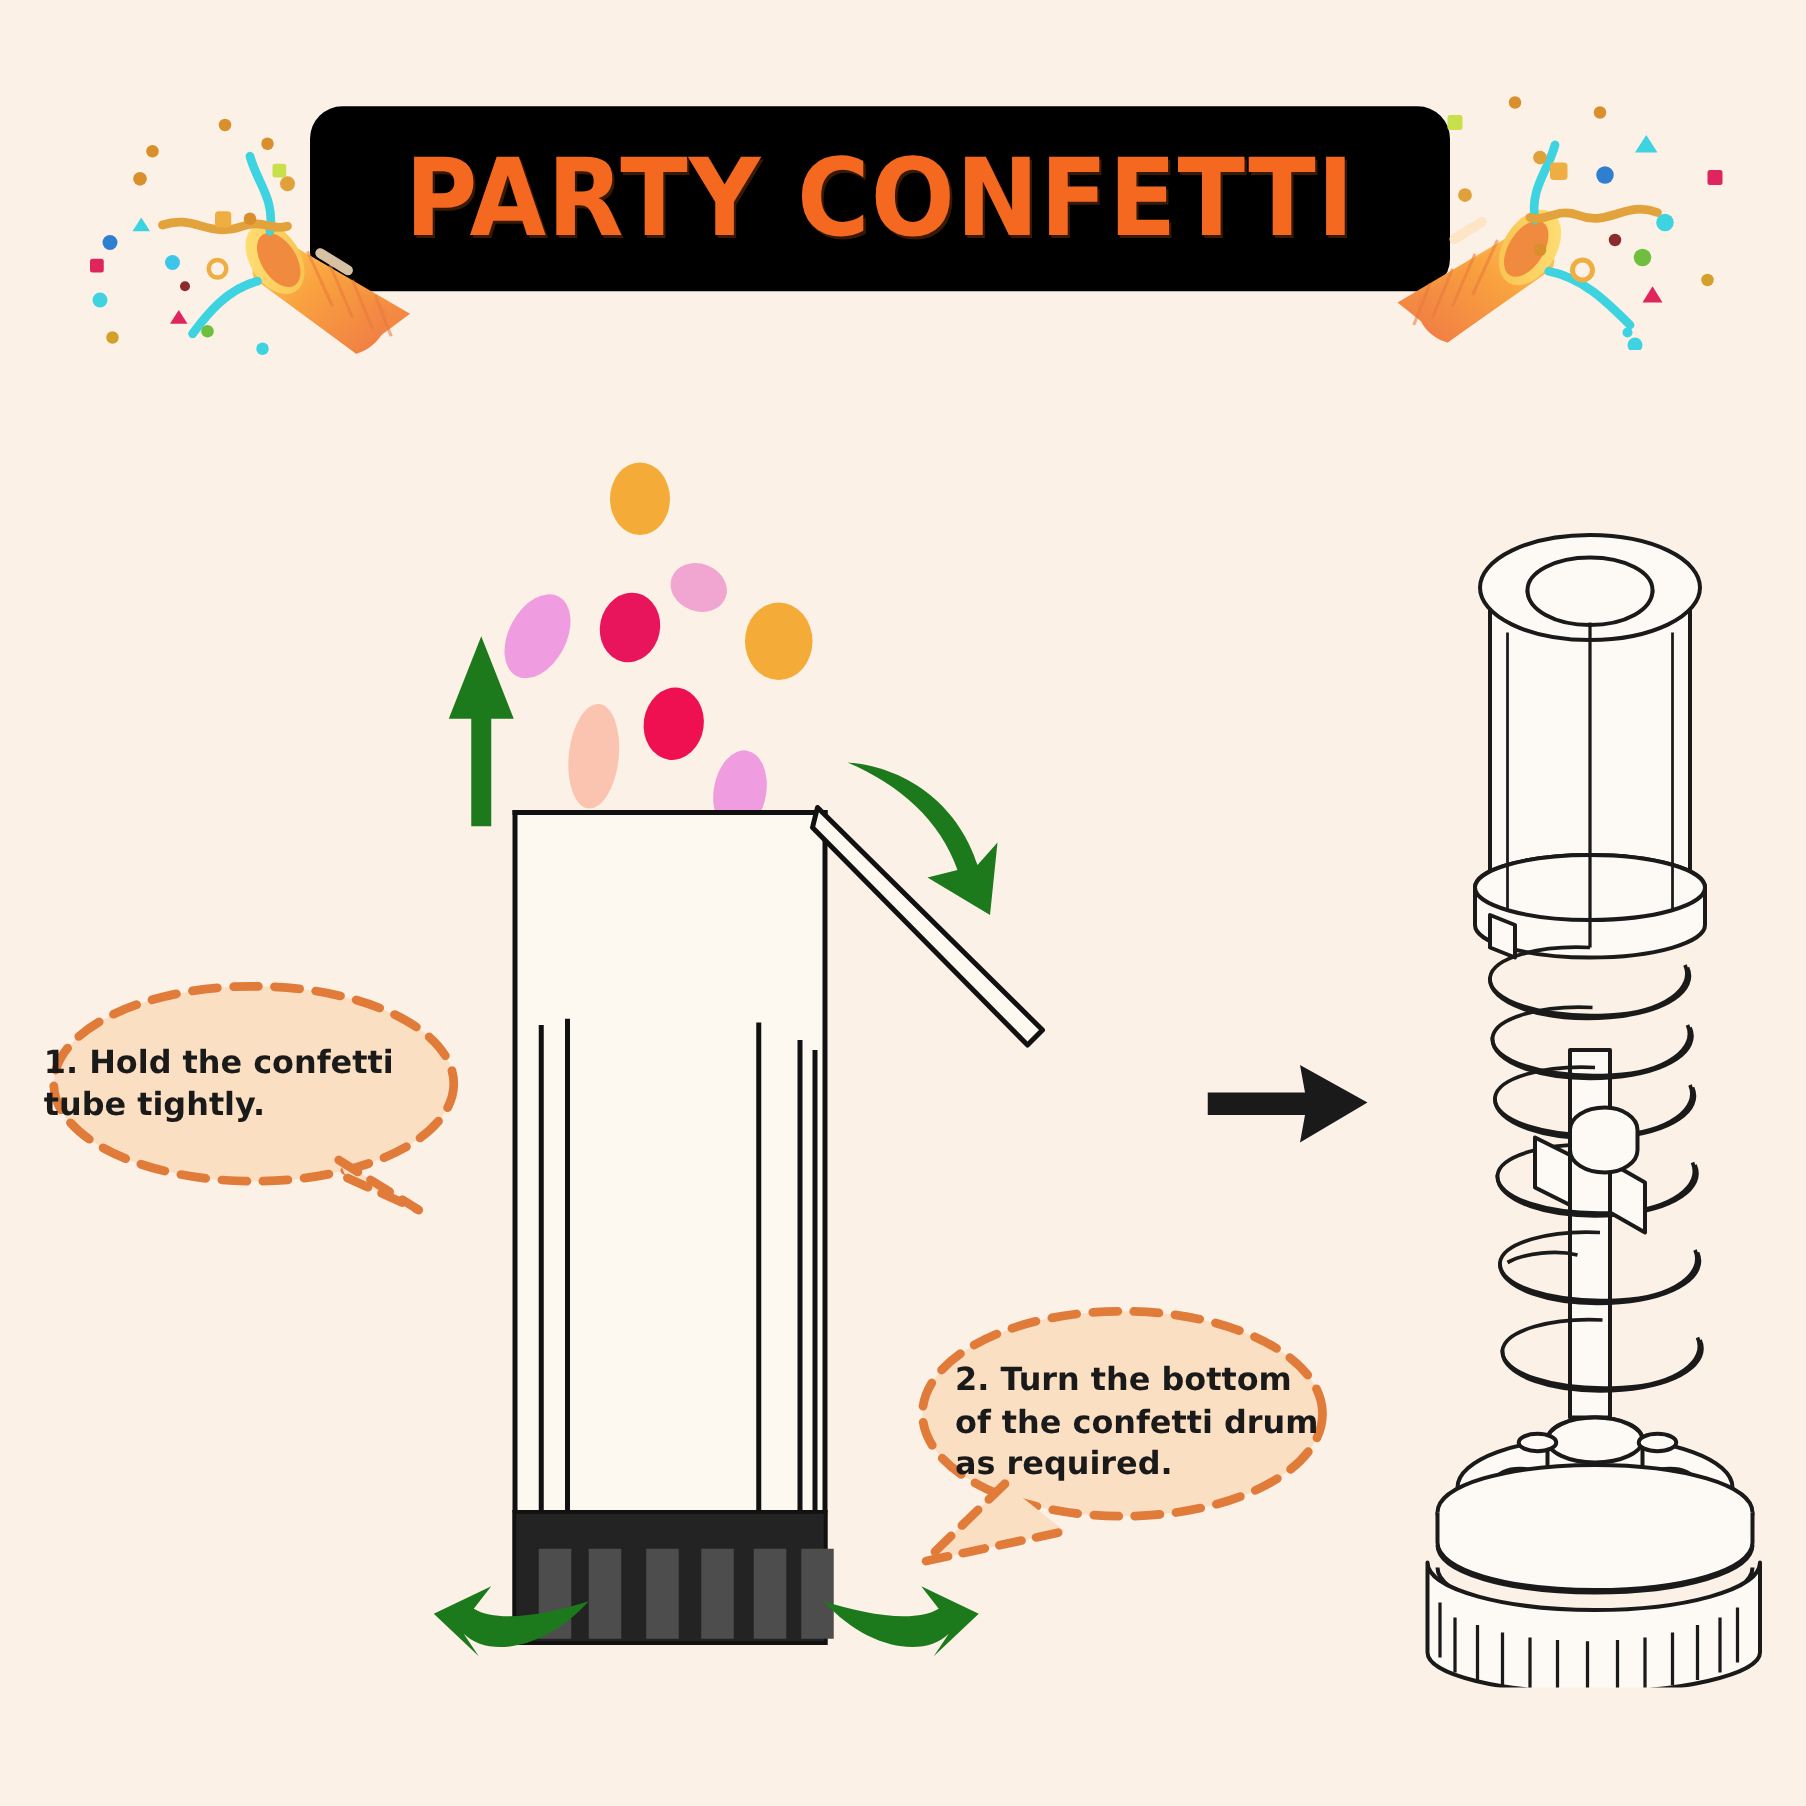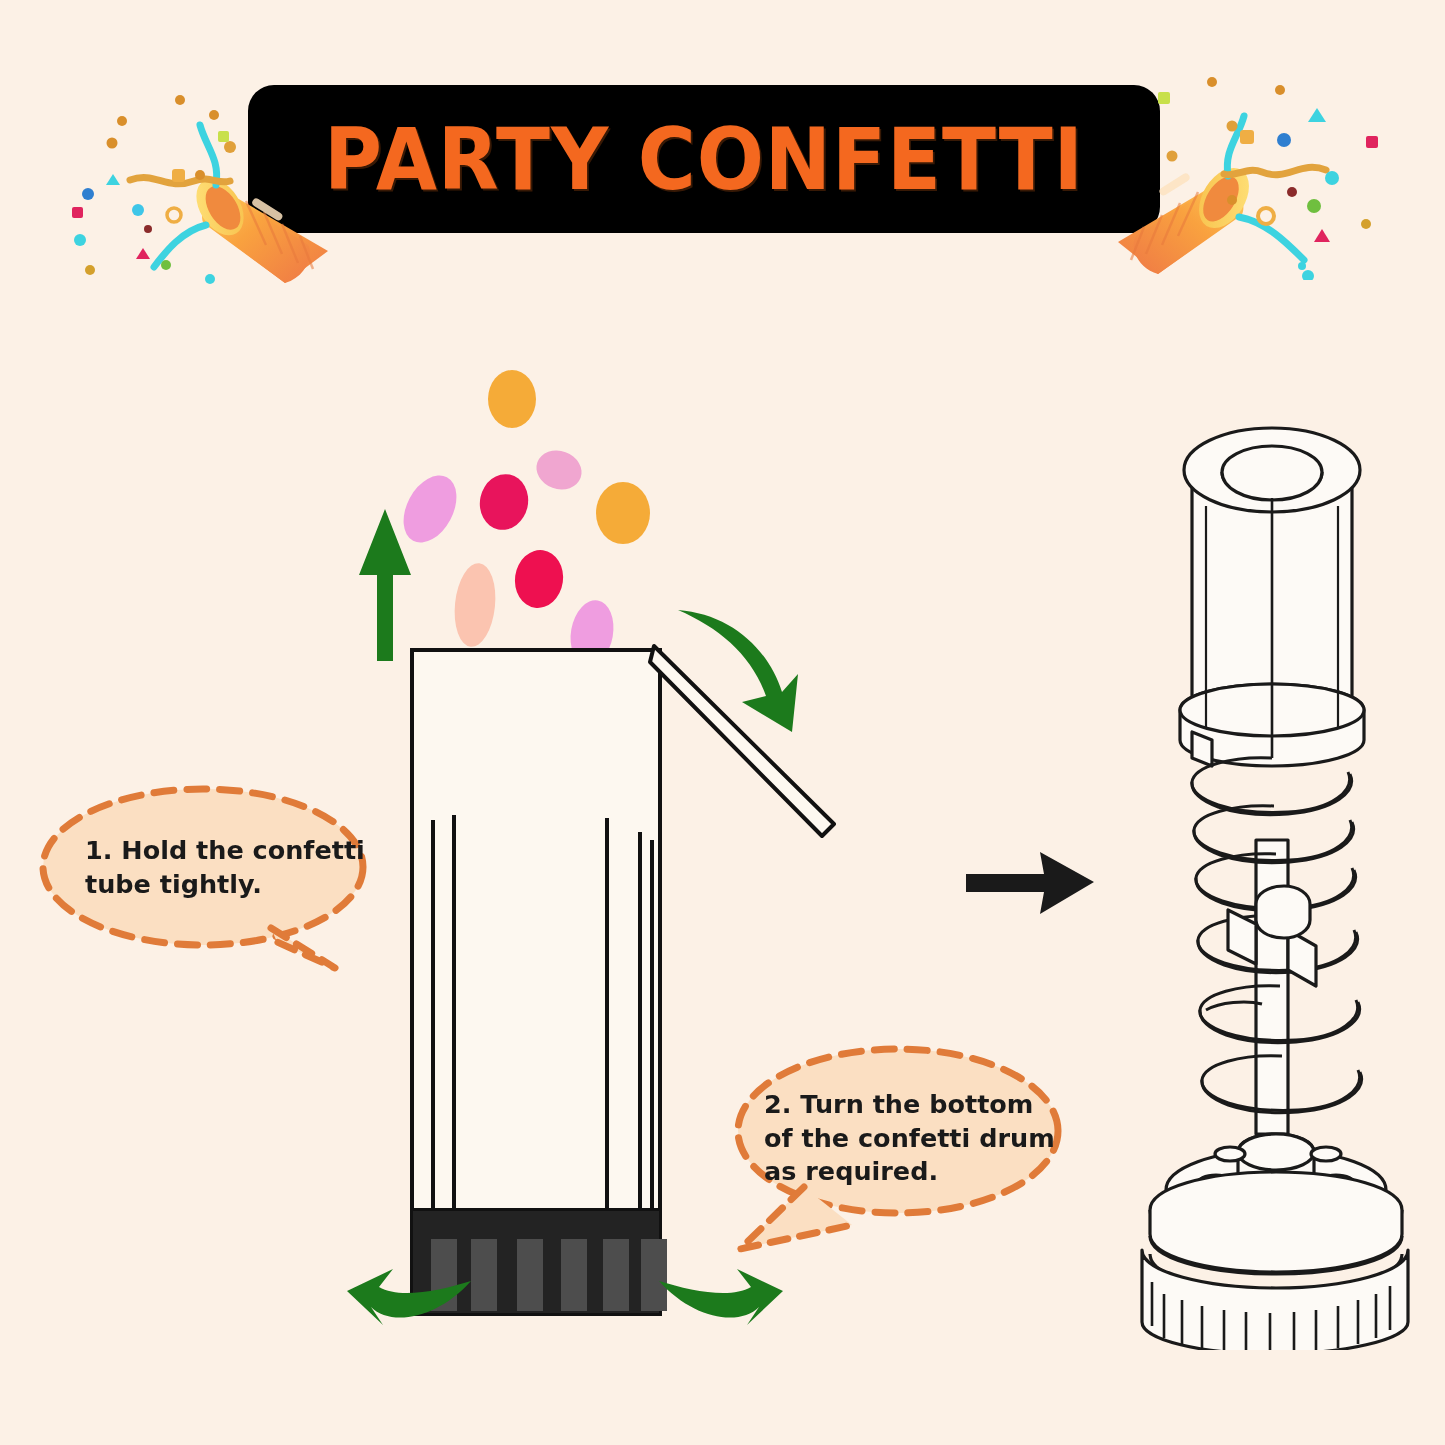--- a/index.html
+++ b/index.html
@@ -60,21 +60,21 @@
     position:absolute;z-index:5;
     display:flex;align-items:center;
   }
   .bubble-text{
     position:relative;z-index:2;
     font-size:25.5px;line-height:1.32;color:#1a1a1a;font-weight:bold;
     font-family:"DejaVu Sans", sans-serif;
     white-space:pre-line;
   }
   .bubble1{left:35px;top:782px;width:345px;height:190px;}
-  .bubble1 .bubble-text{margin-left:50px;margin-top:-18px;}
+  .bubble1 .bubble-text{margin-top:-18px;}
   .bubble2{left:722px;top:1035px;width:345px;height:235px;align-items:center;}
   .bubble2 .bubble-text{margin-left:42px;margin-top:-28px;}
   .bubble-svg{position:absolute;left:0;top:0;}
 
   
   .mech{position:absolute;left:1120px;top:410px;width:310px;height:940px;z-index:3;}
 </style>
 </head>
 <body>
 

